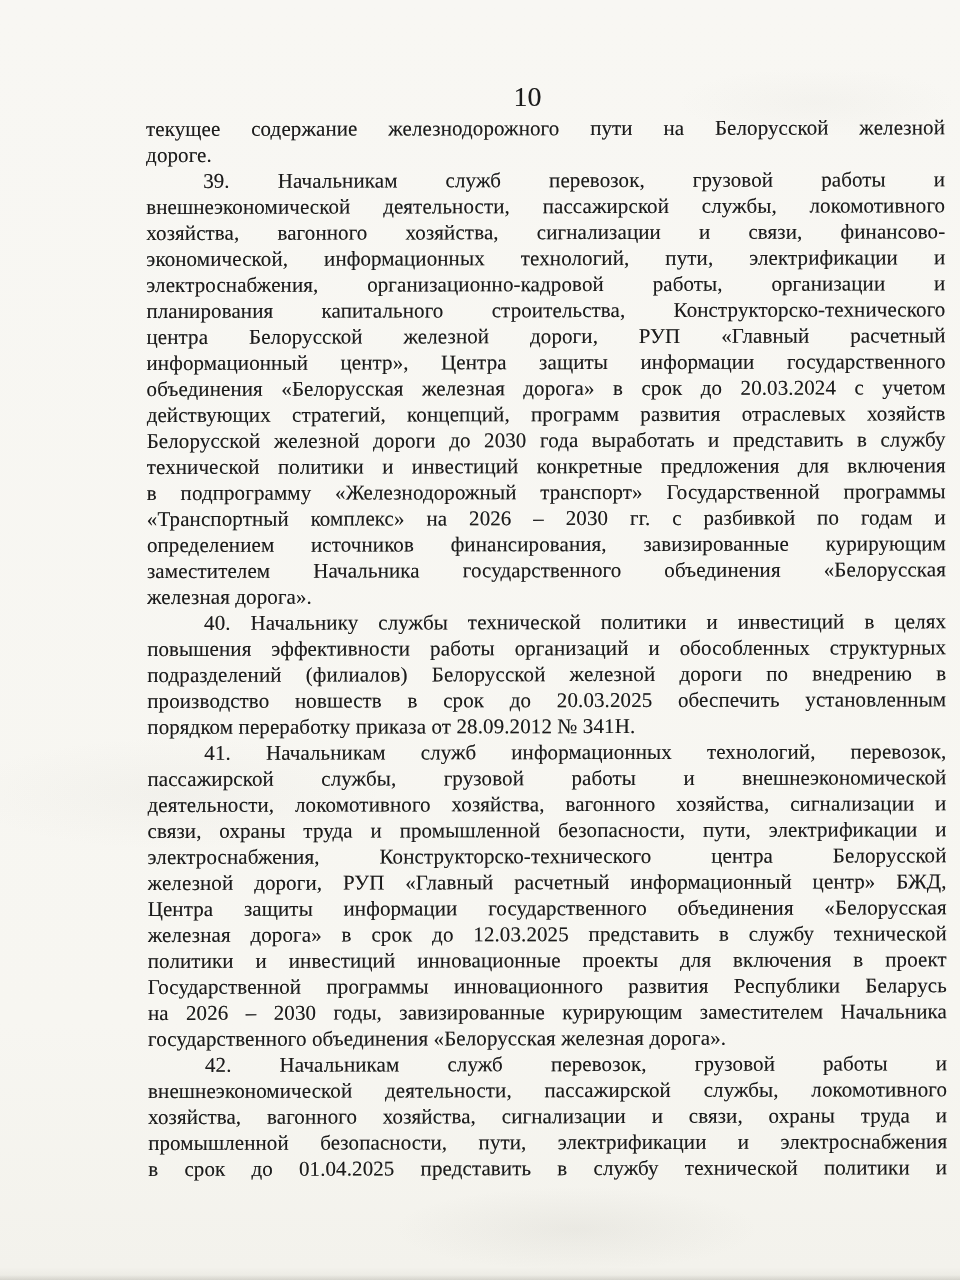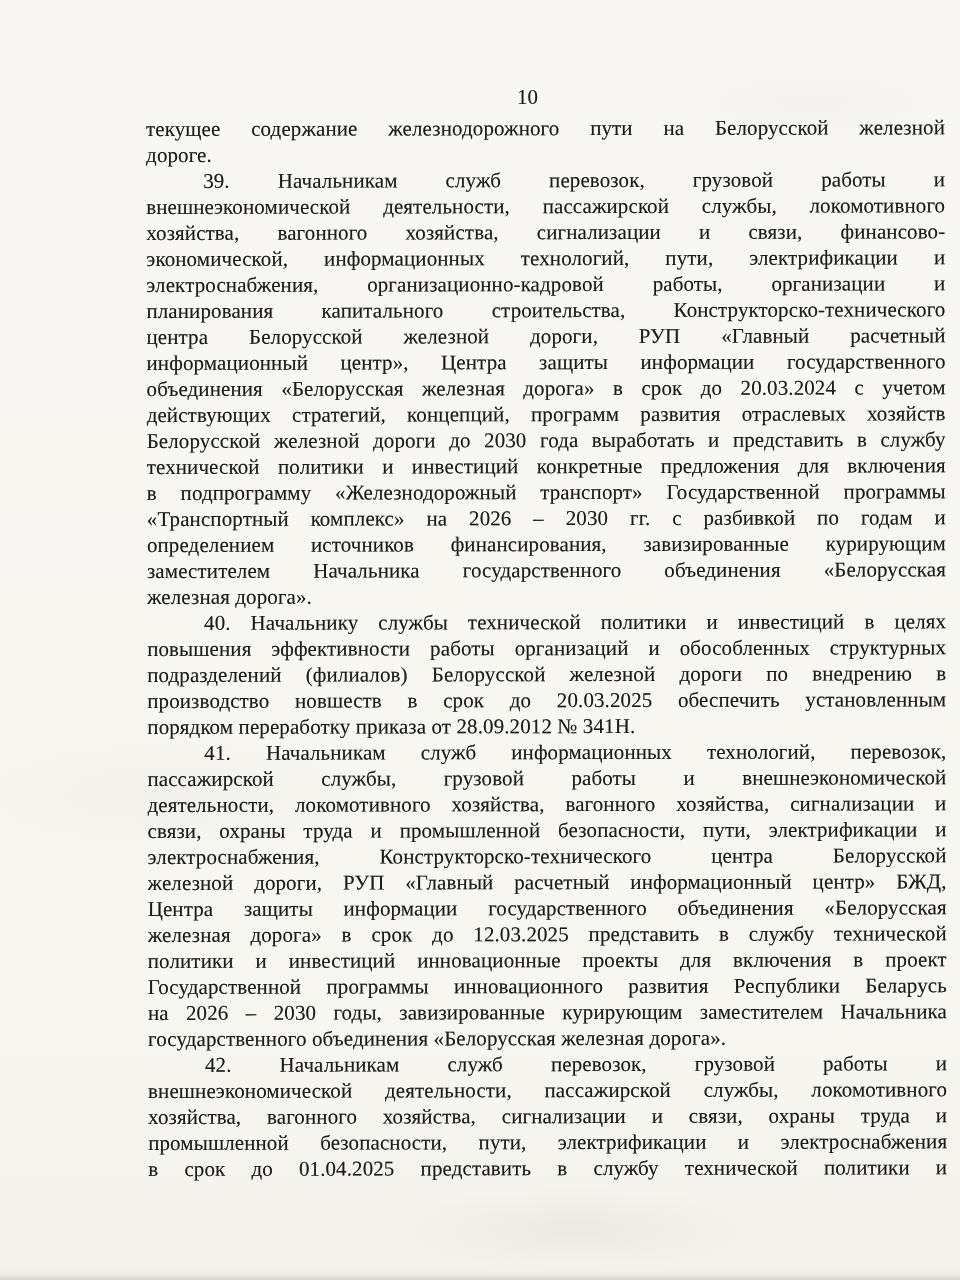--- a/index.html
+++ b/index.html
@@ -21,21 +21,21 @@
   .page::after {
     content: "";
     position: absolute; left: 0; right: 0; bottom: 0; height: 5px;
     background: linear-gradient(to bottom, rgba(0,0,0,0), rgba(120,118,108,0.18));
     pointer-events: none;
   }
   .page-number {
     position: absolute;
     left: 128px; top: 84px; width: 799px;
     text-align: center;
-    font-size: 21px; line-height: 26px;
+    font-size: 28px; line-height: 26px;
     color: #1c1c1c;
     text-shadow: 0 0 0.5px rgba(28,28,28,0.45);
   }
   .text-block {
     position: absolute;
     left: 146px; top: 116px; width: 799px;
     transform: rotate(-0.12deg);
     transform-origin: left top;
   }
   .paragraph { margin: 0; padding: 0; }

